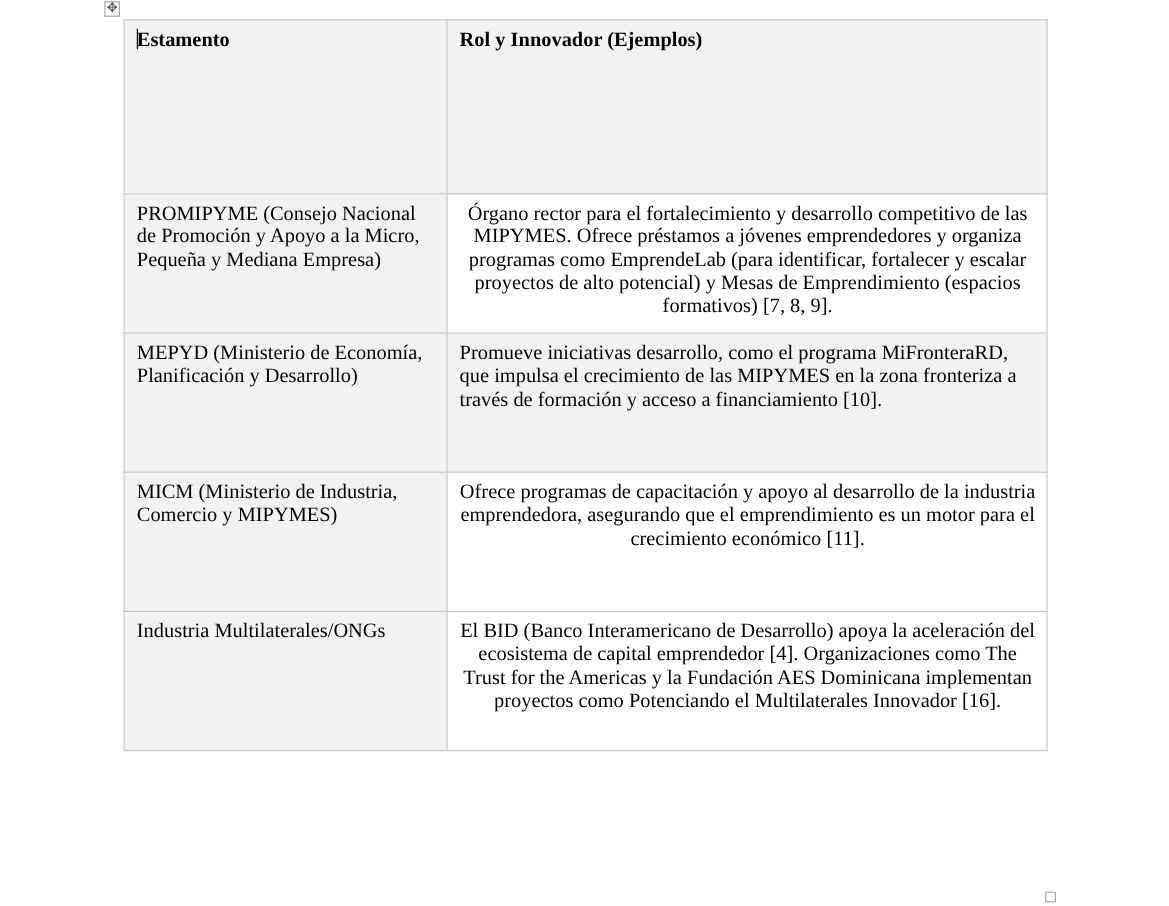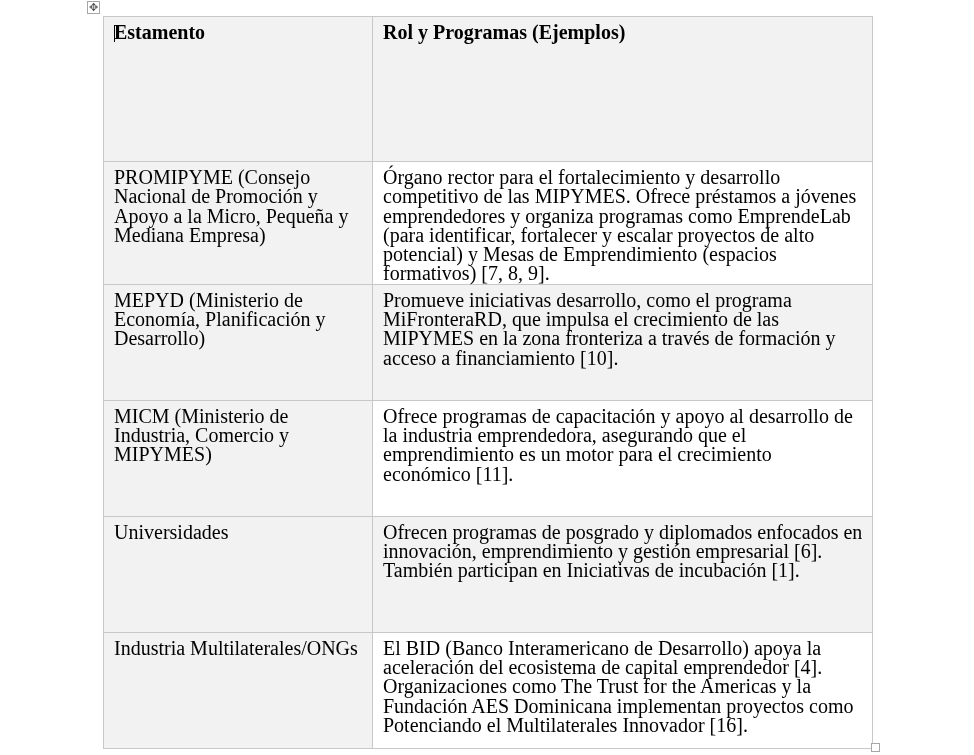--- a/index.html
+++ b/index.html
@@ -6,59 +6,55 @@
   body { width:974px; height:755px; position:relative; overflow:hidden;
          font-family:"Liberation Serif", "DejaVu Serif", serif; color:#000; }
   .move-handle { position:absolute; left:87px; top:1px; width:13px; height:13px;
          border:1px solid #a6a6a6; background:#fff; box-sizing:border-box;
          font-size:11px; line-height:11px; text-align:center; color:#555; }
   .resize-handle { position:absolute; left:871px; top:743px; width:9px; height:9px;
          border:1px solid #a6a6a6; background:#fff; box-sizing:border-box; }
   table.doc-table { position:absolute; left:103px; top:16px; border-collapse:collapse;
          table-layout:fixed; width:769px; }
   table.doc-table td { border:1px solid #c8c8c8; vertical-align:top; padding:6px 9px 0 10px;
-         font-size:20px; line-height:19.3px; box-sizing:border-box; }
+         font-size:17px; line-height:19.3px; box-sizing:border-box; }
   col.c1 { width:269px; } col.c2 { width:500px; }
   tr.r-h { height:145px; } tr.r { height:116px; }
-  .grey { background:#f2f2f2; } .white { background:#ffffff; }
+  .grey { background:#f2f2f2; } .white { background:#ffffff;text-align:center; }
   td.hdr { font-weight:bold; font-size:16px; padding-top:8px; }
   .cursor { display:inline-block; width:1px; height:17px; background:#000; vertical-align:-3px; margin-right:-1px; }
   b { font-weight:normal; }
 </style>
 </head>
 <body>
 
 <div class="move-handle">✥</div>
 
 <table class="doc-table">
   <colgroup>
       <col class="c1">
       <col class="c2">
     </colgroup>
   <tbody>
       <tr class="r-h">
     <td class="hdr grey"><span class="cursor"></span><span>Estamento</span></td>
-    <td class="hdr grey"><span>Rol y Programas (Ejemplos)</span></td>
+    <td class="hdr grey"><span>Rol y Innovador (Ejemplos)</span></td>
   </tr>
   <tr class="r">
     <td class="grey"><b>PROMIPYME</b><span> (Consejo Nacional de Promoción y Apoyo a la Micro, Pequeña y Mediana Empresa)</span></td>
     <td class="white"><span>Órgano rector para el fortalecimiento y desarrollo competitivo de las MIPYMES. Ofrece préstamos a jóvenes emprendedores y organiza programas como </span><b>EmprendeLab</b><span> (para identificar, fortalecer y escalar proyectos de alto potencial) y </span><b>Mesas de Emprendimiento</b><span> (espacios formativos) [7, 8, 9].</span></td>
   </tr>
   <tr class="r">
     <td class="grey"><b>MEPYD</b><span> (Ministerio de Economía, Planificación y Desarrollo)</span></td>
     <td class="grey"><span>Promueve iniciativas desarrollo, como el programa </span><b>MiFronteraRD</b><span>, que impulsa el crecimiento de las MIPYMES en la zona fronteriza a través de formación y acceso a financiamiento [10].</span></td>
   </tr>
   <tr class="r">
     <td class="grey"><b>MICM</b><span> (Ministerio de Industria, Comercio y MIPYMES)</span></td>
     <td class="white"><span>Ofrece programas de capacitación y apoyo al desarrollo de la industria emprendedora, asegurando que el emprendimiento es un motor para el crecimiento económico [11].</span></td>
   </tr>
   <tr class="r">
-    <td class="grey"><b>Universidades</b><span></span></td>
-    <td class="grey"><span>Ofrecen programas de posgrado y diplomados enfocados en innovación, emprendimiento y gestión empresarial [6]. También participan en Iniciativas de incubación [1].</span></td>
-  </tr>
-  <tr class="r">
     <td class="grey"><b>Industria Multilaterales/ONGs</b><span></span></td>
     <td class="white"><span>El </span><b>BID</b><span> (Banco Interamericano de Desarrollo) apoya la aceleración del ecosistema de capital emprendedor [4]. Organizaciones como The Trust for the Americas y la Fundación AES Dominicana implementan proyectos como </span><b>Potenciando el Multilaterales Innovador</b><span> [16].</span></td>
   </tr>
 </tbody>
   </table>
 
 <div class="resize-handle"></div>
 
 </body></html>

